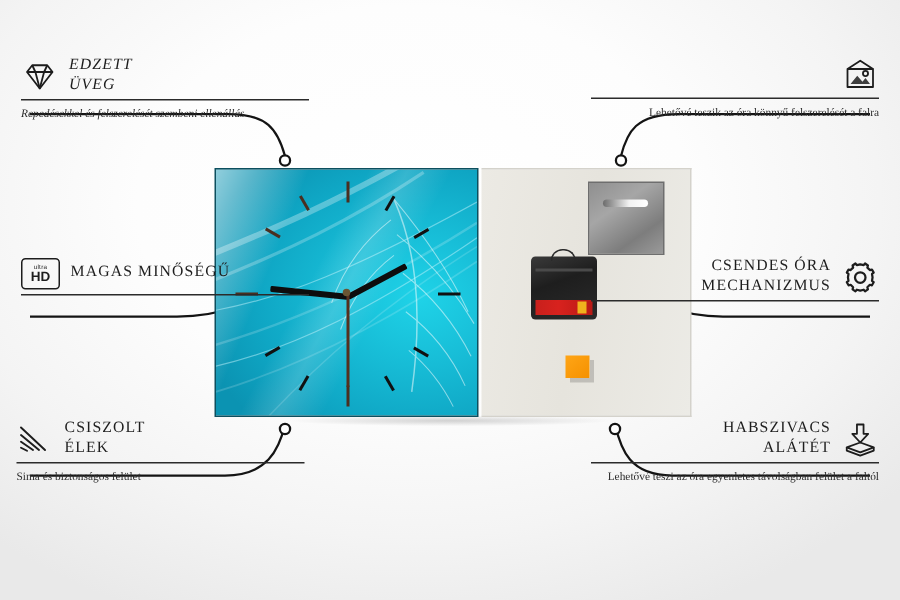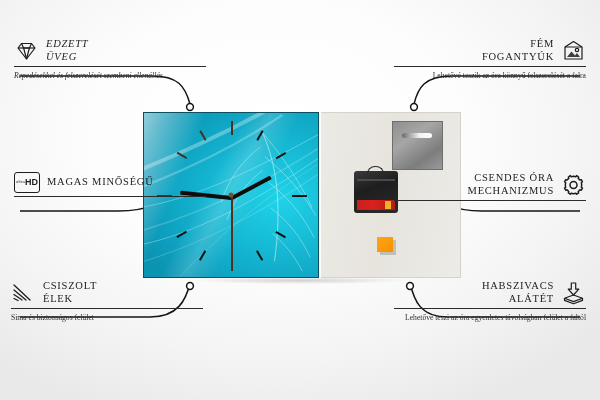--- a/index.html
+++ b/index.html
@@ -28,21 +28,21 @@
   .feat.right .title { text-align:right; }
   .rule { height:1px; background:#2b2b2b; margin:3px 0 4px; width:100%; }
   .desc { font-size:7.6px; line-height:9.6px; color:#2c2c2c; }
   .feat.right .desc { text-align:right; }
   .ico { width:25px; height:24px; flex:0 0 25px; display:block; }
   .ico svg { display:block; width:25px; height:24px; }
 
   
   .hdbadge {
     width:26px; height:21px; border:1.2px solid #1d1d1d; border-radius:3px;
-    display:flex; flex-direction:row; align-items:center; justify-content:center;
+    display:flex; flex-direction:column; align-items:center; justify-content:center;
     flex:0 0 26px; line-height:1;
   }
   .hdbadge .u { font-size:4.2px; letter-spacing:.2px; color:#1d1d1d; font-family:"Liberation Sans",sans-serif; }
   .hdbadge .h { font-size:9px; font-weight:bold; color:#1d1d1d; font-family:"Liberation Sans",sans-serif; margin-top:.5px; }
 
   
   #f-glass   { left:14px;  top:38px;font-style:italic; }
   #f-print   { left:14px;  top:172px; }
   #f-edges   { left:11px;  top:280px; }
   #f-handles { left:394px; top:38px;  }
@@ -261,24 +261,20 @@
         <div>CSISZOLT</div>
         <div>ÉLEK</div>
       </div>
     </div>
     <div class="rule"></div>
     <div class="desc">Sima és biztonságos felület</div>
   </div>
 
   <div class="feat right" id="f-handles">
     <div class="head">
-      <div class="title">
-        <div>FÉM</div>
-        <div>FOGANTYÚK</div>
-      </div>
       <span class="ico">
         <svg viewBox="0 0 25 24">
             <g fill="none" stroke="#1d1d1d" stroke-width="1.2" stroke-linejoin="round">
           <path d="M4,8 H21 V20 H4 Z"></path>
           <path d="M4,8 L12.5,2.5 L21,8"></path>
           <path d="M6,18 L10.5,12.5 L14,16.5 L16,14 L19,18 Z" fill="#1d1d1d" stroke="none" opacity=".85"></path>
           <circle cx="16" cy="11" r="1.7"></circle>
         </g>
           </svg>
       </span>

